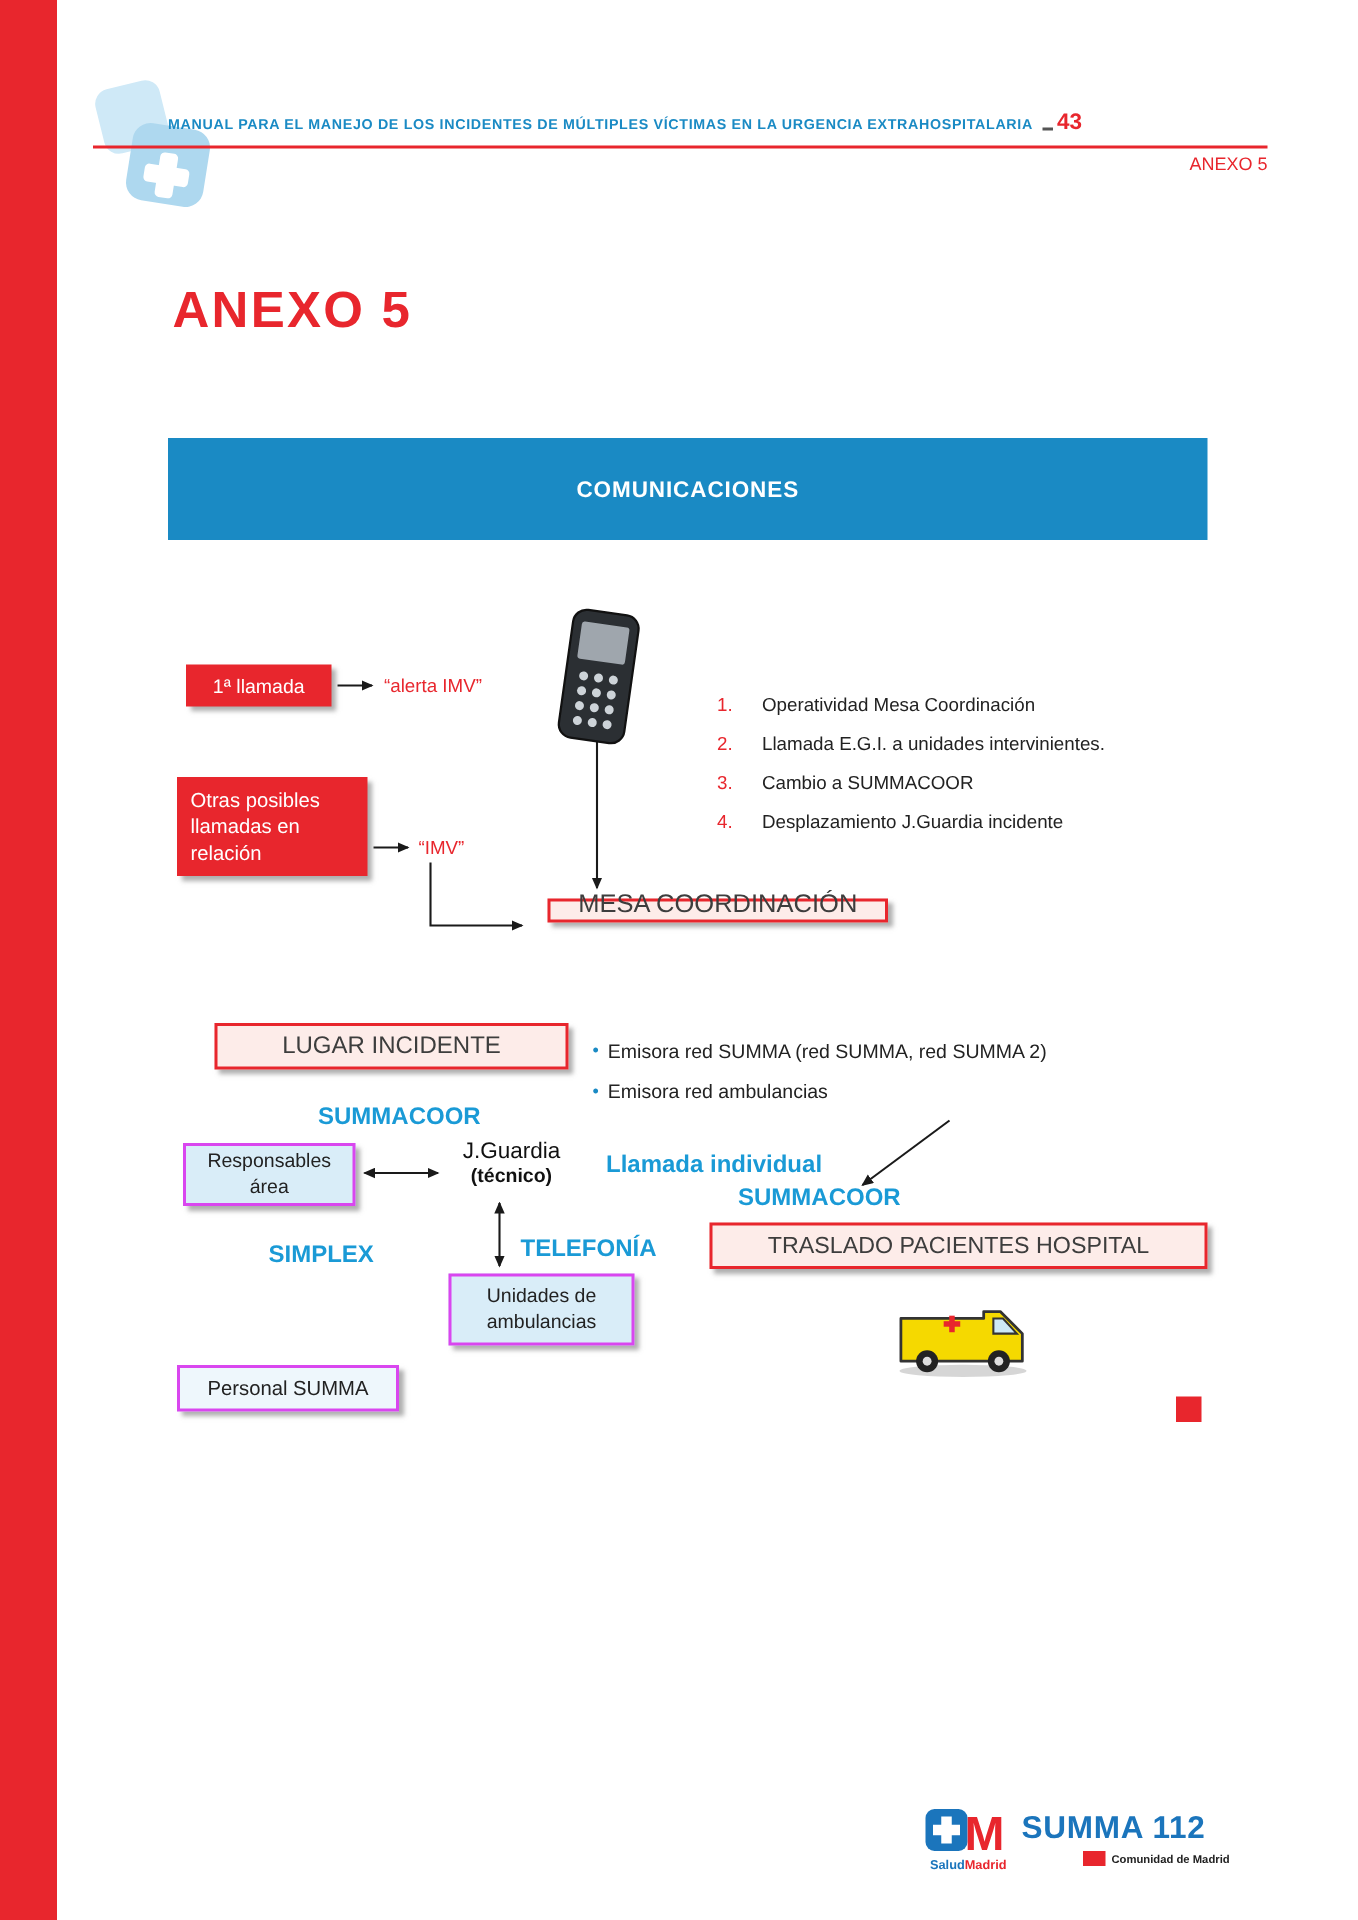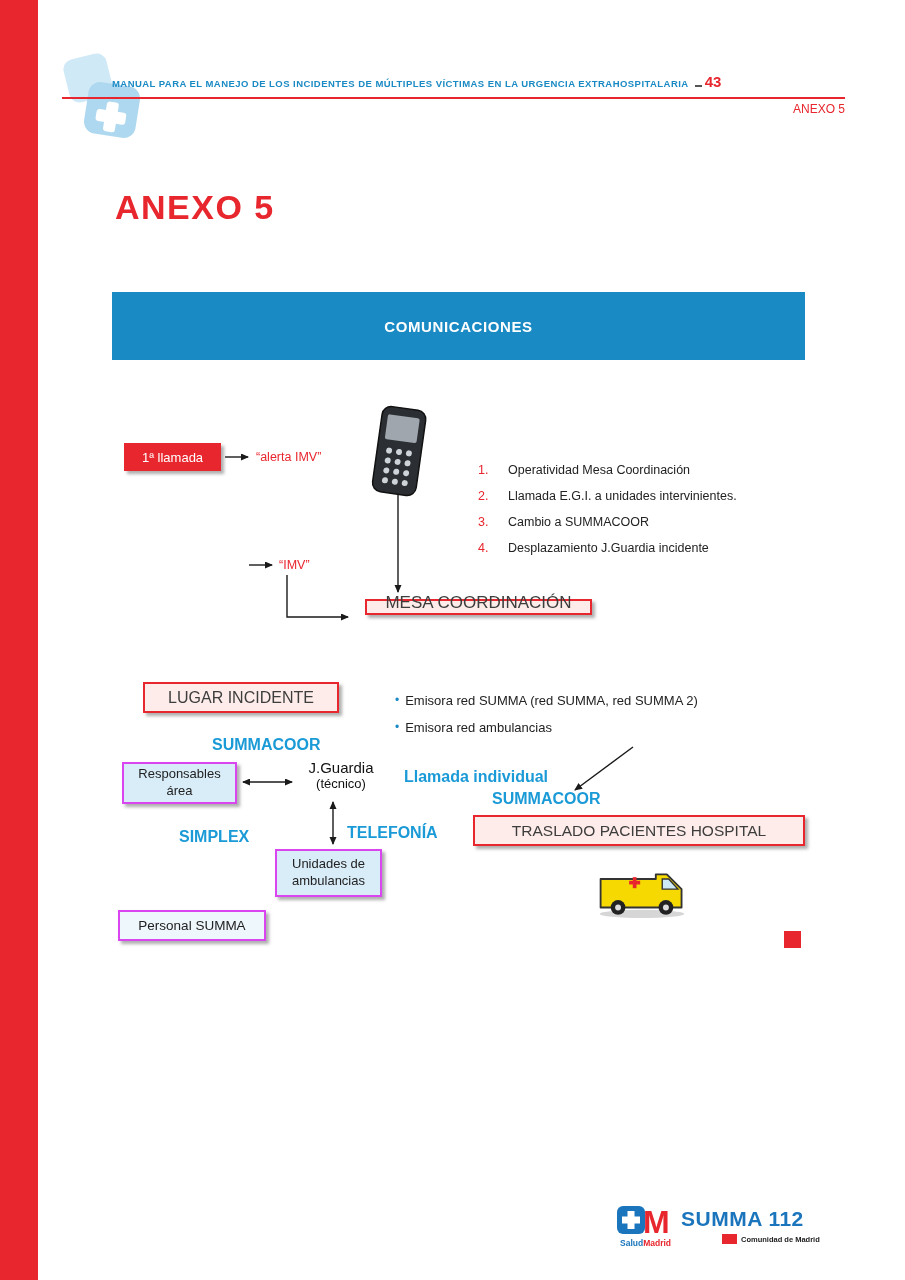--- a/index.html
+++ b/index.html
@@ -30,34 +30,34 @@
   .first-call { left:124px; top:443px; width:97px; height:28px; justify-content:center; font-size:13px; }
   .otras-box { left:118px; top:518px; width:127px; height:66px; font-size:13.5px; line-height:1.3; padding-left:9px; }
   .red-quote { color:#e8262d; font-size:12.5px; }
   .alerta { left:256px; top:450px; }
   .imv { left:279px; top:558px; }
 
   .num-row { display:flex; font-size:12.5px; color:#222; }
   .num-row .n { color:#e8262d; width:30px; }
 
   .mesa { left:365px; top:599px; width:227px; height:16px; font-size:17px;align-items:flex-end; }
-  .lugar { left:143px; top:682px; width:196px; height:31px; font-size:16px; }
+  .lugar { left:143px; top:682px; width:236px; height:31px; font-size:16px; }
   .traslado { left:473px; top:815px; width:332px; height:31px; font-size:15.5px; }
 
   .bullet { display:flex; align-items:flex-start; font-size:13px; color:#222; }
   .bullet::before { content:"•"; color:#1a8ac4; margin-right:6px; font-size:12px; line-height:1.3; }
 
   .blue-label { color:#1a9ad6; font-weight:bold; font-size:16px; }
 
   .responsables { left:122px; top:762px; width:115px; height:42px; font-size:13px; line-height:1.3; }
   .jg { left:294px; top:759px; width:94px; text-align:center; color:#111; }
   .jg .b1 { font-weight:normal; font-size:15px; }
-  .jg .b2 { font-size:13px; }
+  .jg .b2 { font-size:13px;font-weight:bold; }
   .personal { left:118px; top:862px; width:148px; height:31px; font-size:13.5px; background:#eef7fc;margin-top:48px; }
-  .unidades { left:275px; top:849px; width:107px; height:48px; font-size:13px; line-height:1.3; }
+  .unidades { left:299px; top:849px; width:124px; height:48px; font-size:13px; line-height:1.3; }
 
   .red-square { left:784px; top:931px; width:17px; height:17px; background:#e8262d; }
 
   .arrows { left:0; top:0; pointer-events:none; }
 
   
   .f-logo { left:616px; top:1205px; }
   .salud-madrid { left:620px; top:1238px; font-size:8.5px; font-weight:bold; }
   .salud-madrid .s { color:#1b75bc; }
   .salud-madrid .m { color:#e8262d;margin-top:40px; }
@@ -153,20 +153,23 @@
   </div>
   <div class="abs num-row" style="left:478px; top:515px;">
     <span class="n">3.</span>
     <span>Cambio a SUMMACOOR</span>
   </div>
   <div class="abs num-row" style="left:478px; top:541px;">
     <span class="n">4.</span>
     <span>Desplazamiento J.Guardia incidente</span>
   </div>
 
+  <div class="abs red-box otras-box">
+    <span>Otras posibles llamadas en relación</span>
+  </div>
   <div class="abs red-quote imv">“IMV”</div>
 
   <div class="abs pink-box mesa">
     <span>MESA COORDINACIÓN</span>
   </div>
   <div class="abs pink-box lugar">
     <span>LUGAR INCIDENTE</span>
   </div>
 
   <div class="abs bullet" style="left:395px; top:693px;">

